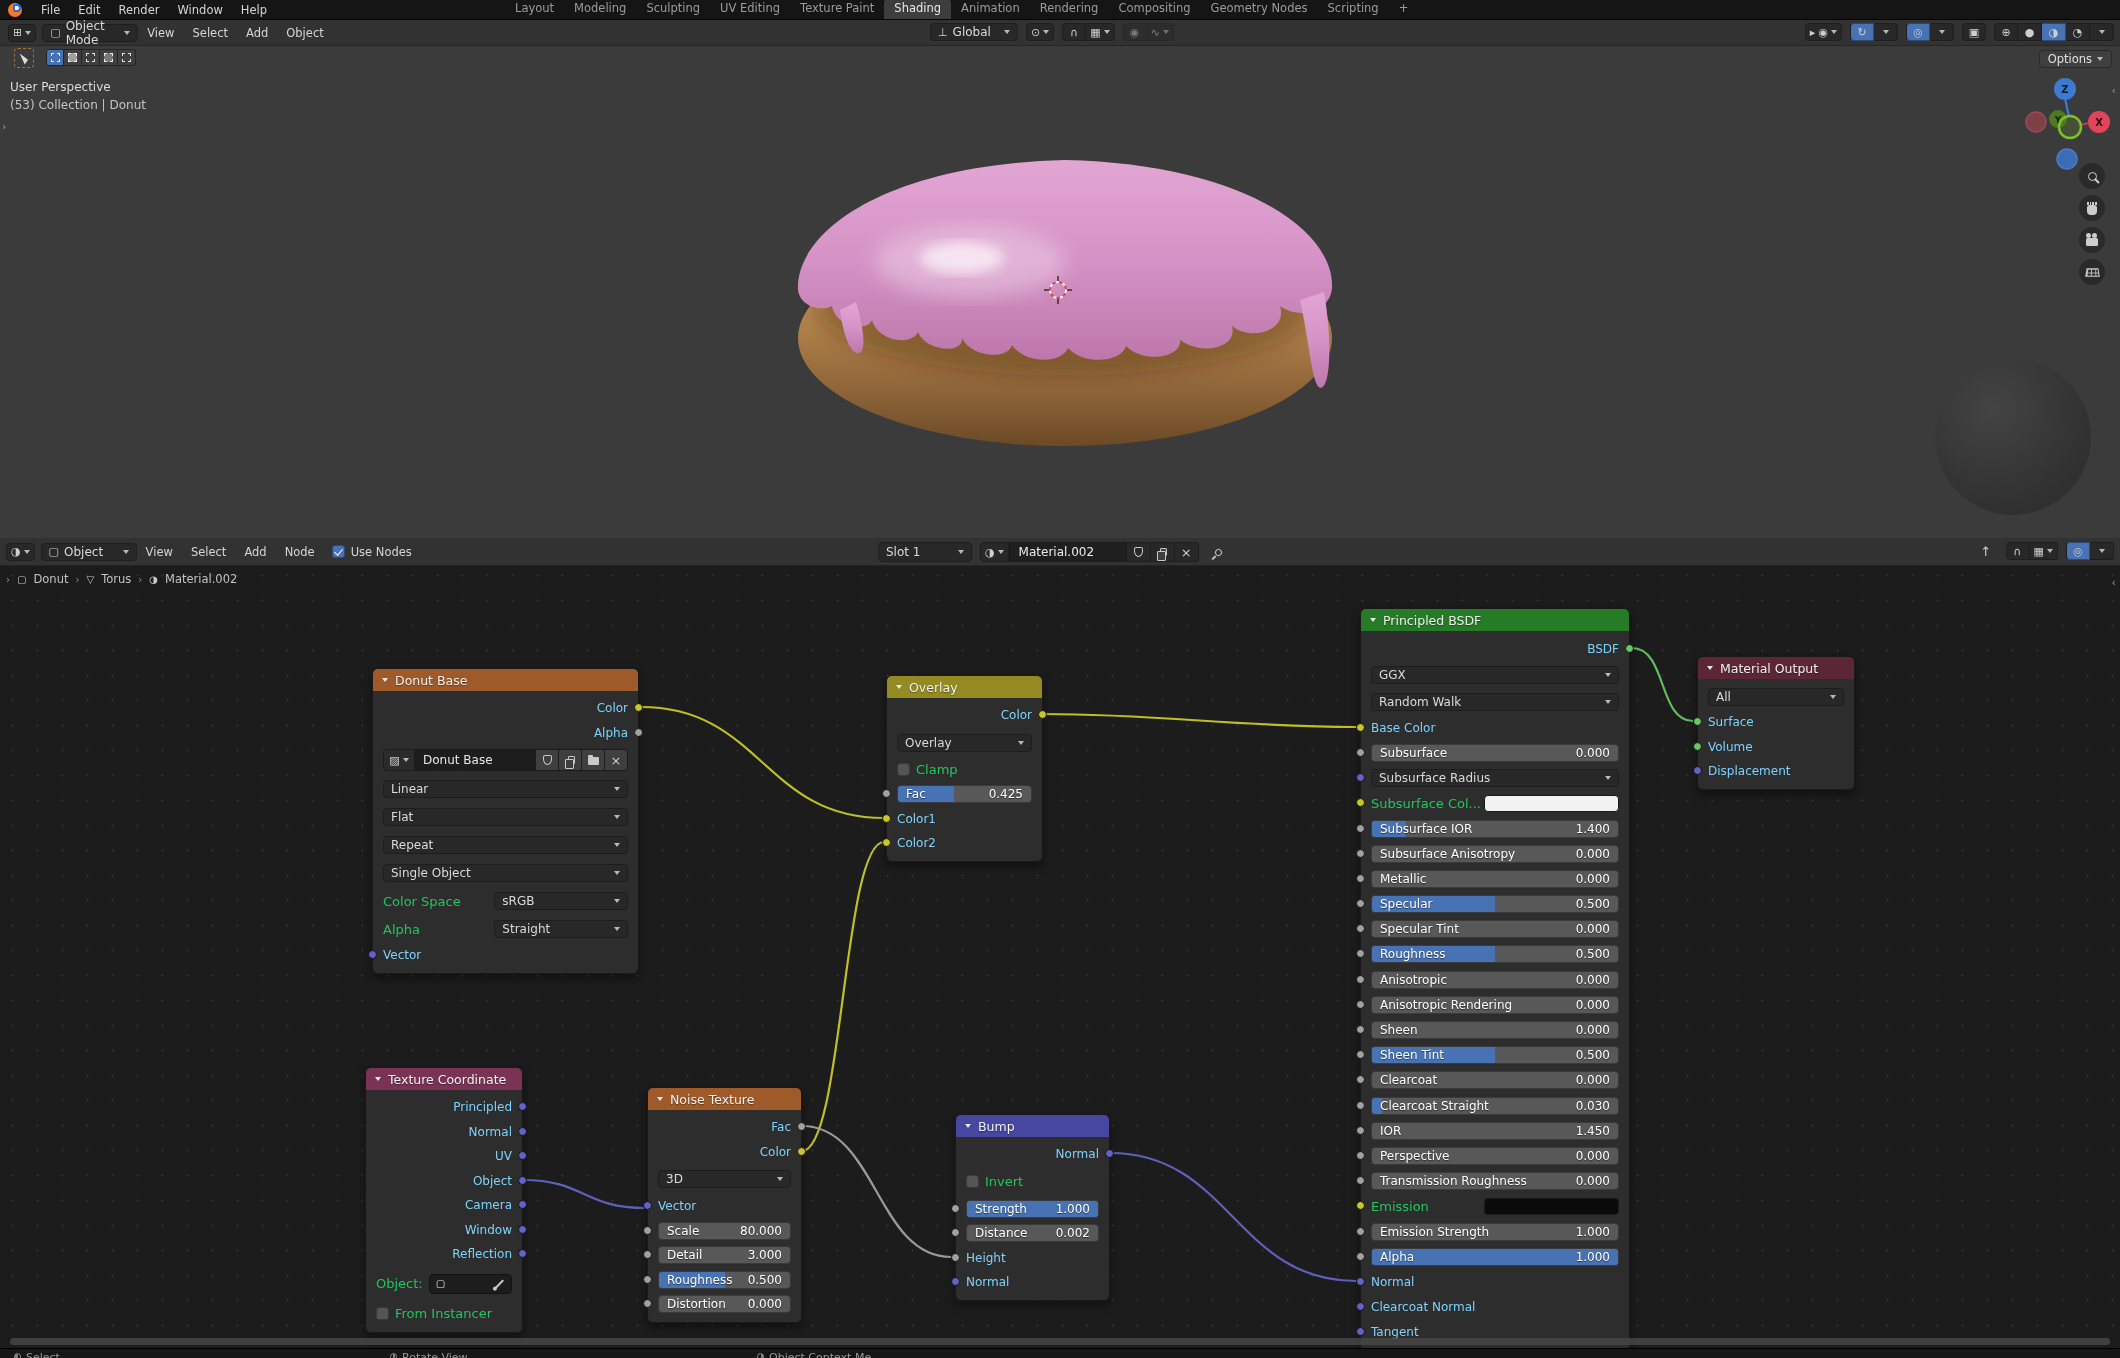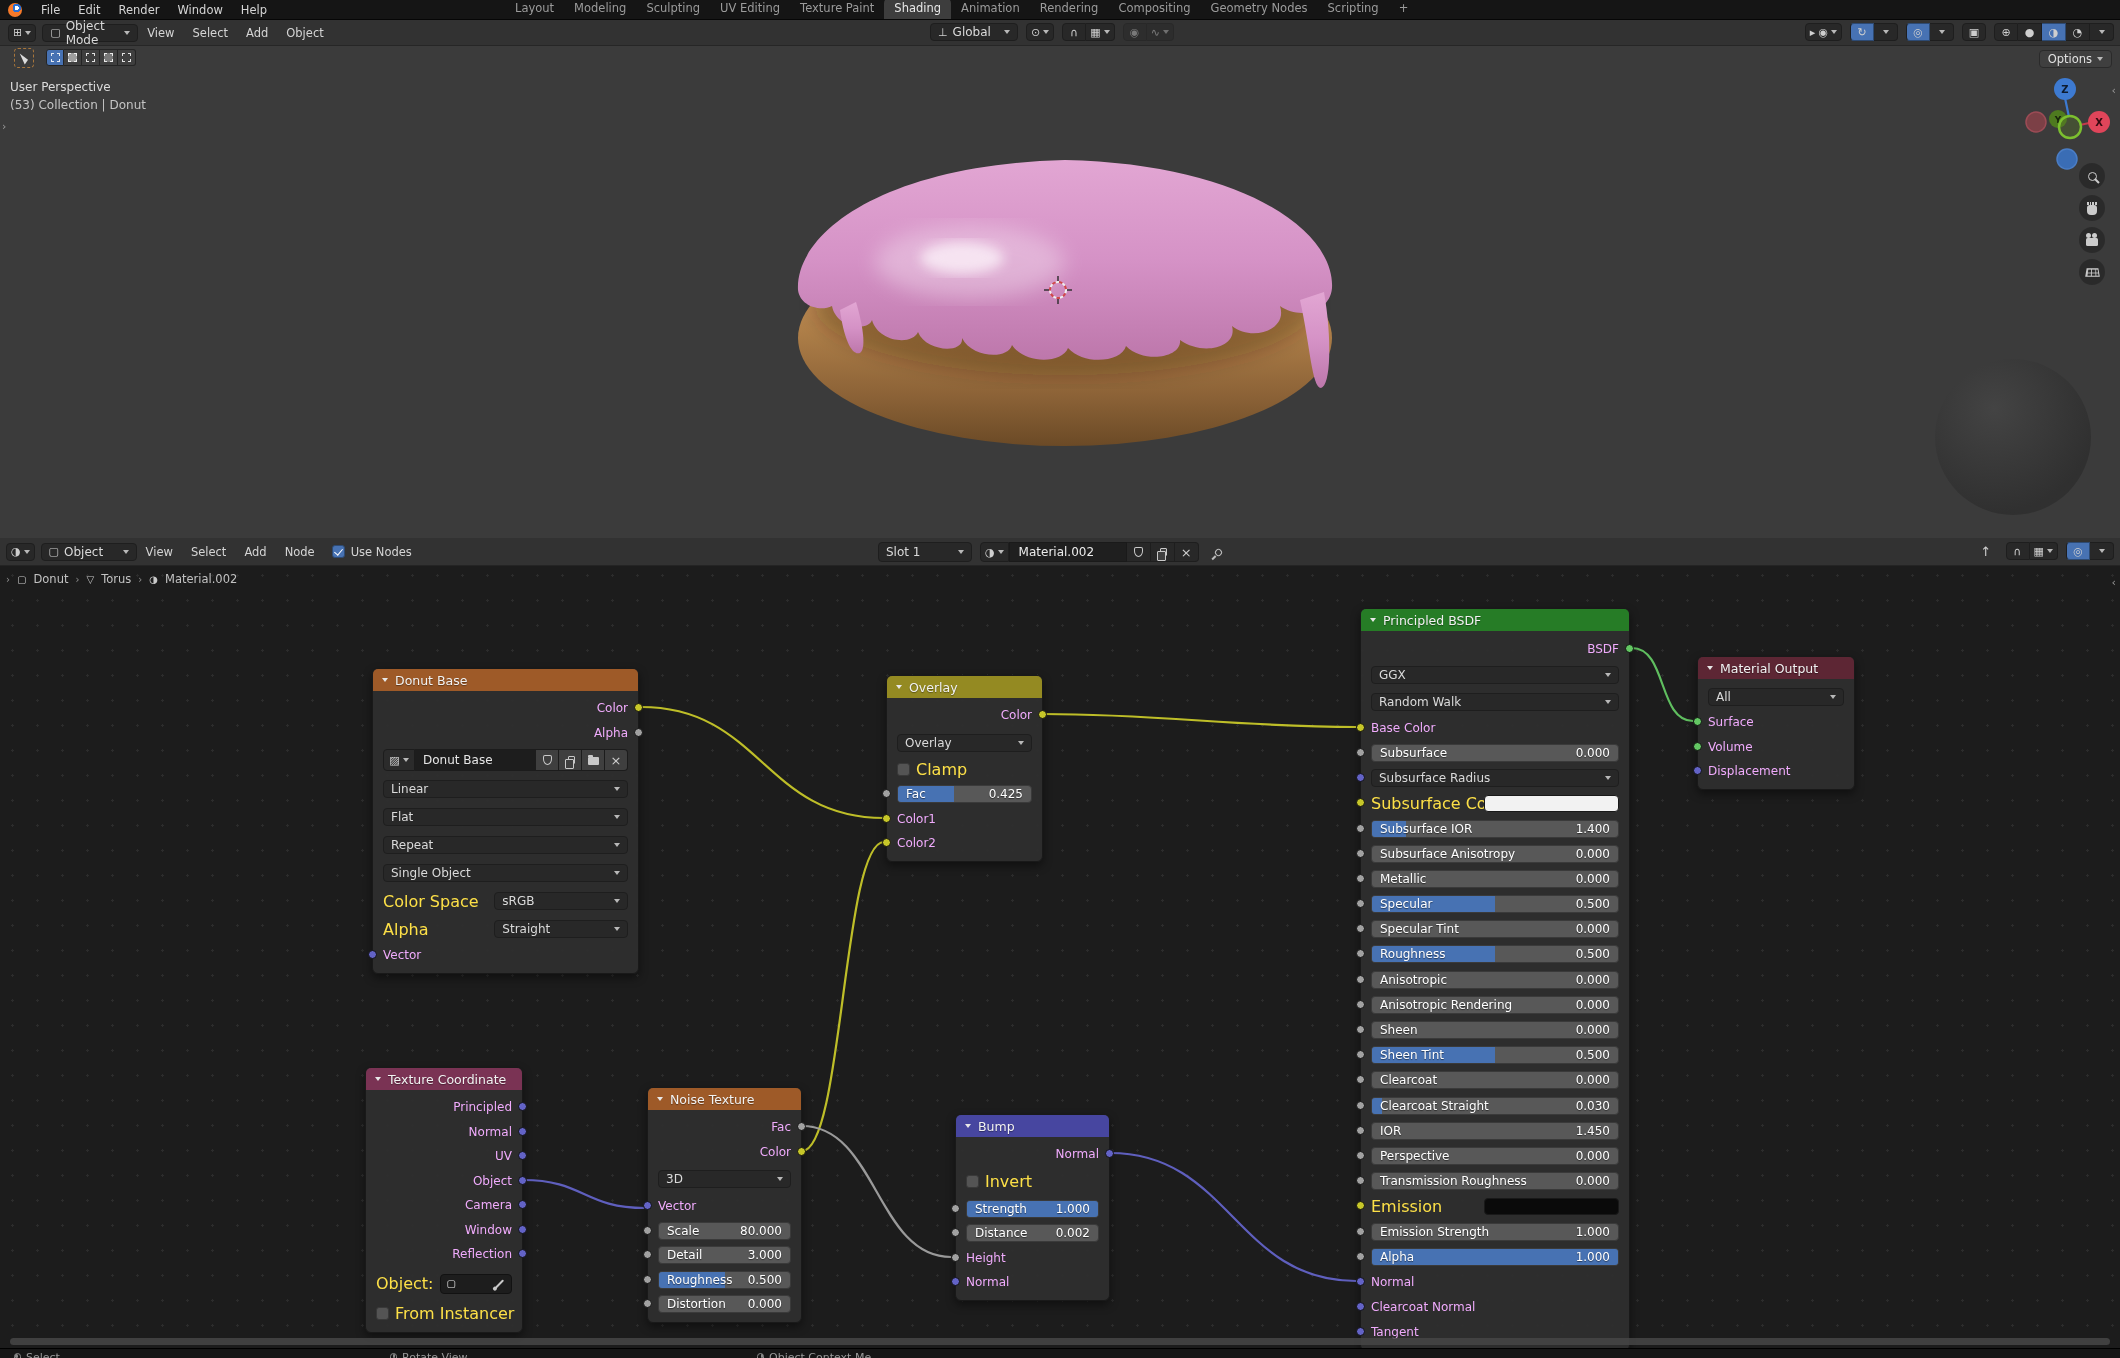--- a/index.html
+++ b/index.html
@@ -86,22 +86,22 @@
 
   #canvas { position:absolute; left:0; top:0; width:2120px; height:820px; }
   #wires { position:absolute; left:0; top:0; }
 
   .node { position:absolute; background:rgba(46,46,46,.97); border:1px solid #191919; border-radius:6px; box-shadow:0 4px 10px rgba(0,0,0,.45); }
   .nhdr { height:22px; border-radius:5px 5px 0 0; display:flex; align-items:center; gap:7px; padding:0 9px; font-size:12.5px; color:#f2f2f2; text-shadow:0 1px 1px rgba(0,0,0,.4); }
   .nhdr .chev { border-top-color:#e8e8e8; }
   .nbody { padding:5px 10px 5px; }
   .row { position:relative; display:flex; align-items:center; gap:6px; }
   .r-out { justify-content:flex-end; }
-  .rlbl { font-size:12px; color:#f0abfc; white-space:nowrap; }
-  .clabel { font-size:16px; color:#fde047; white-space:nowrap; }
+  .rlbl { font-size:12px; color:#7dd3fc; white-space:nowrap; }
+  .clabel { font-size:13px; color:#22c55e; white-space:nowrap; }
   .lw { width:43%; flex:none; }
   .socket { position:absolute; width:9px; height:9px; border-radius:50%; border:1px solid #0f0f0f; top:50%; margin-top:-5px; z-index:3; }
   .sk-left { left:-15px; } .sk-right { right:-15px; }
   .s-color { background:var(--socket-color); }
   .s-value { background:var(--socket-value); }
   .s-vector { background:var(--socket-vector); }
   .s-shader { background:var(--socket-shader); }
   .w-slider { flex:1; height:18px; background:#585858; border:1px solid #3a3a3a; border-radius:4px; position:relative; overflow:hidden; display:flex; align-items:center; font-size:12px; color:#fff; }
   .w-slider .fill { position:absolute; left:0; top:0; bottom:0; background:var(--accent); }
   .w-slider .slbl { position:relative; padding-left:8px; flex:1; white-space:nowrap; overflow:hidden; text-shadow:0 1px 1px rgba(0,0,0,.5); }

